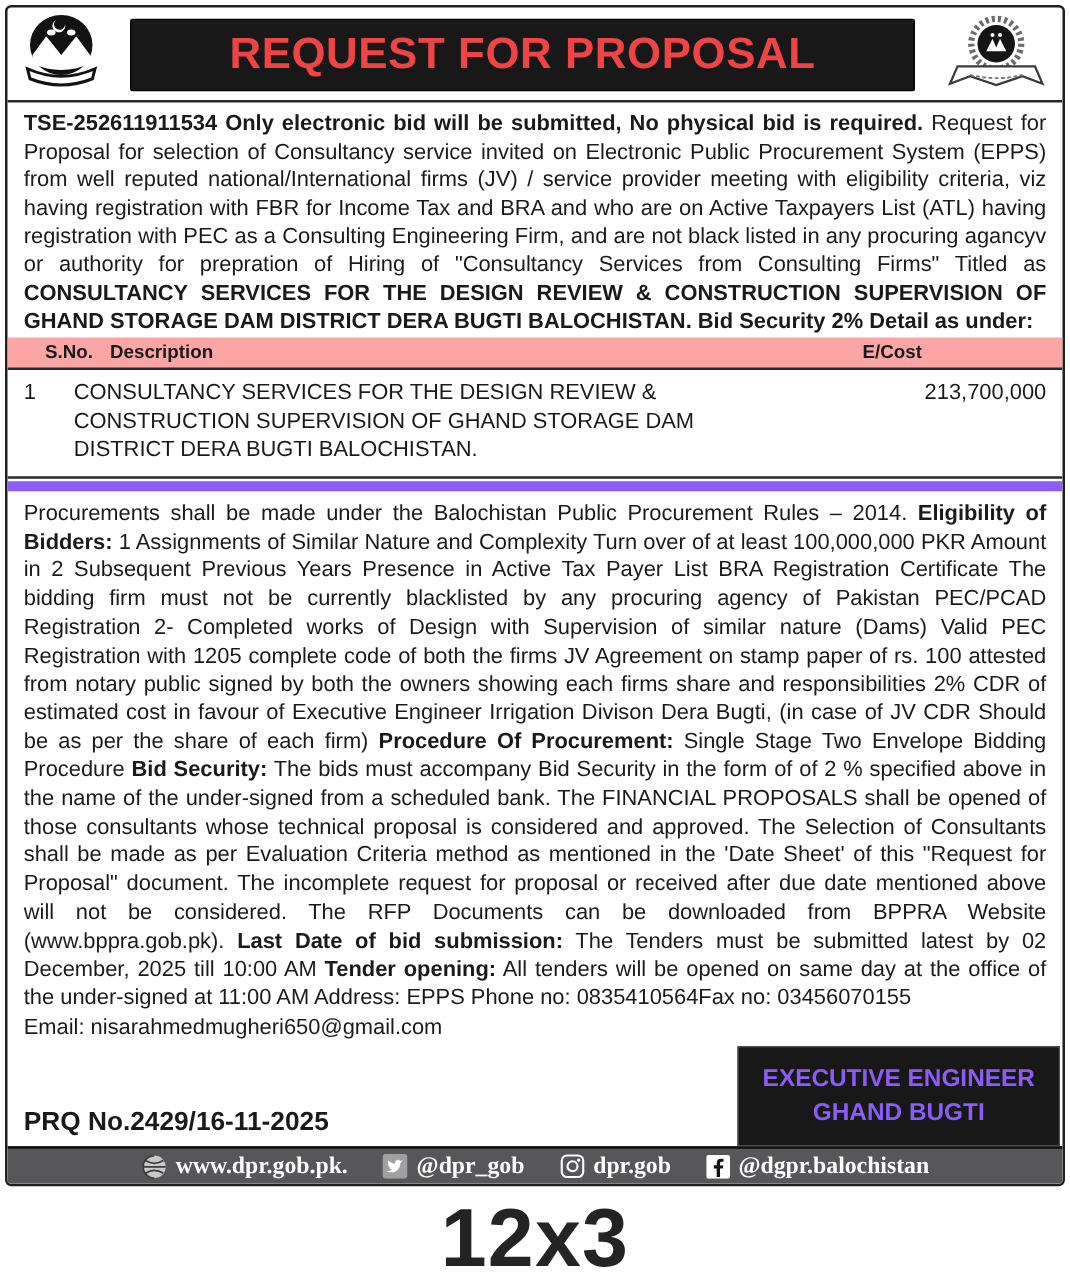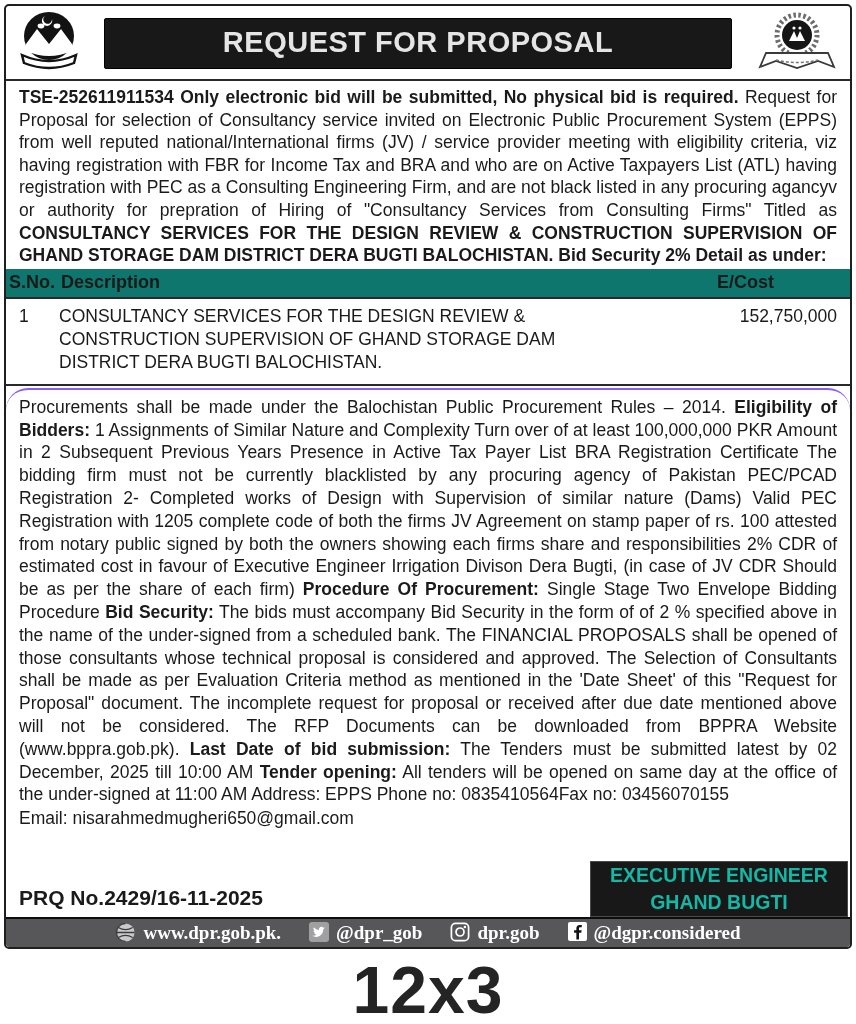--- a/index.html
+++ b/index.html
@@ -1,41 +1,41 @@
 <!DOCTYPE html>
 <html><head>
 <meta charset="utf-8">
 <style>
   html,body{margin:0;padding:0;background:#ffffff;}
   body{width:856px;height:1024px;font-family:"Liberation Sans",sans-serif;color:#1a1a1a;position:relative;}
   .notice{position:absolute;left:4px;top:4px;width:844px;height:941px;border:2.5px solid #1f1f1f;border-radius:5px;display:flex;flex-direction:column;overflow:hidden;background:#fff;}
   
   .header{display:flex;align-items:center;padding:5px 10px 4px;border-bottom:2px solid #2a2a2a;}
   .emblem{flex:0 0 auto;}
-  .titlebar{flex:1;margin:0 22px;background:#181818;border:1px solid #000;border-radius:2px;color:#e5e5e5;text-align:center;font-weight:bold;font-size:29px;letter-spacing:.5px;padding:7px 0 9px;}
+  .titlebar{flex:1;margin:0 22px;background:#181818;border:1px solid #000;border-radius:2px;color:#ef4444;text-align:center;font-weight:bold;font-size:35px;letter-spacing:.5px;padding:7px 0 9px;}
   
   .intro{padding:5px 13px 2px;text-align:justify;font-size:17.5px;line-height:22.6px;}
   
-  .thead{display:flex;background:#0f766e;border-bottom:2px solid #2a2a2a;font-weight:bold;font-size:18px;padding:3px 3px 4px;}
+  .thead{display:flex;background:#fca5a5;border-bottom:2px solid #2a2a2a;font-weight:bold;font-size:15px;padding:3px 30px 4px;}
   .thead .c-sno{width:52px;}
   .thead .c-desc{flex:1;}
   .thead .c-cost{width:130px;text-align:left;}
   .trow{display:flex;font-size:17.5px;line-height:23px;padding:6px 13px 10px;border-bottom:2px solid #2a2a2a;}
   .trow .c-sno{width:40px;}
   .trow .c-desc{width:580px;padding-right:30px;}
   .trow .c-cost{flex:1;text-align:right;}
   
-  .details{flex:1;border-top:2px solid #8b5cf6;margin-top:2px;position:relative;padding:6px 13px 0;border-radius:22px;}
+  .details{flex:1;border-top:8px solid #8b5cf6;margin-top:2px;position:relative;padding:6px 13px 0;}
   .details .rich{text-align:justify;font-size:17.5px;line-height:22.8px;}
   .email{font-size:17.5px;margin-top:2px;}
   .prq{position:absolute;left:13px;bottom:7px;font-weight:bold;font-size:21px;}
-  .signbox{position:absolute;right:2px;bottom:0;width:252px;background:#181818;border:1px solid #4a4a4a;color:#14b8a6;text-align:center;font-weight:bold;font-size:19.5px;line-height:27px;padding:0 2px;}
+  .signbox{position:absolute;right:2px;bottom:0;width:252px;background:#181818;border:1px solid #4a4a4a;color:#8b5cf6;text-align:center;font-weight:bold;font-size:19.5px;line-height:27px;padding:12px 2px;}
   
   .footerbar{flex:0 0 auto;height:28px;background:#57575a;border-top:2.5px solid #0d0d0d;display:flex;align-items:center;justify-content:center;gap:28px;color:#fff;font-family:"Liberation Serif",serif;font-weight:bold;font-size:19px;}
-  .social{display:flex;gap:7px;}
+  .social{display:flex;align-items:center;gap:7px;}
   .social svg{display:block;}
   
   .sizelabel{position:absolute;left:0;top:952px;width:856px;text-align:center;font-size:66px;font-weight:bold;color:#242424;letter-spacing:1px;}
   b{font-weight:bold;}
 </style>
 </head>
 <body>
 
 <div class="notice">
 
@@ -68,21 +68,21 @@
 
   <div class="thead">
     <div class="c-sno">S.No.</div>
     <div class="c-desc">Description</div>
     <div class="c-cost">E/Cost</div>
   </div>
 
   <div class="trow">
     <div class="c-sno">1</div>
     <div class="c-desc">CONSULTANCY SERVICES FOR THE DESIGN REVIEW &amp; CONSTRUCTION SUPERVISION OF GHAND STORAGE DAM DISTRICT DERA BUGTI BALOCHISTAN.</div>
-    <div class="c-cost">152,750,000</div>
+    <div class="c-cost">213,700,000</div>
   </div>
 
   <div class="details">
     <div class="rich"><span>Procurements shall be made under the Balochistan Public Procurement Rules – 2014. </span><b>Eligibility of Bidders:</b><span> 1 Assignments of Similar Nature and Complexity Turn over of at least 100,000,000 PKR Amount in 2 Subsequent Previous Years Presence in Active Tax Payer List BRA Registration Certificate The bidding firm must not be currently blacklisted by any procuring agency of Pakistan PEC/PCAD Registration 2- Completed works of Design with Supervision of similar nature (Dams) Valid PEC Registration with 1205 complete code of both the firms JV Agreement on stamp paper of rs. 100 attested from notary public signed by both the owners showing each firms share and responsibilities 2% CDR of estimated cost in favour of Executive Engineer Irrigation Divison Dera Bugti, (in case of JV CDR Should be as per the share of each firm) </span><b>Procedure Of Procurement:</b><span> Single Stage Two Envelope Bidding Procedure </span><b>Bid Security:</b><span> The bids must accompany Bid Security in the form of  of 2 % specified above in the name of the under-signed from a scheduled bank. The FINANCIAL PROPOSALS shall be opened of those consultants whose technical proposal is considered and approved. The Selection of Consultants shall be made as per Evaluation Criteria method as mentioned in the 'Date Sheet' of this "Request for Proposal" document. The incomplete request for proposal or received after due date mentioned above will not be considered. The RFP Documents can be downloaded from BPPRA Website (www.bppra.gob.pk). </span><b>Last Date of bid submission:</b><span> The Tenders must be submitted latest by 02 December, 2025 till 10:00 AM  </span><b>Tender opening:</b><span> All tenders will be opened on same day at the office of the under-signed at 11:00 AM Address: EPPS Phone no: 0835410564Fax no: 03456070155</span></div>
     <div class="email">Email: nisarahmedmugheri650@gmail.com</div>
     <div class="prq">PRQ No.2429/16-11-2025</div>
     <div class="signbox">
       <div>EXECUTIVE ENGINEER</div>
       <div>GHAND BUGTI</div>
     </div>
@@ -117,19 +117,19 @@
       </span>
       <span>dpr.gob</span>
     </span>
     <span class="social">
       <span>
         <svg width="19" height="19" viewBox="0 0 20 20">
           <rect width="20" height="20" rx="2" fill="#fff"></rect>
           <path d="M11.6 18.5v-7.1h2.35l.4-2.65H11.6V7c0-.82.33-1.38 1.45-1.38h1.45V3.2c-.53-.07-1.25-.12-2.05-.12-2.22 0-3.65 1.3-3.65 3.45v2.2H6.4v2.65h2.4v7.1z" fill="#131313"></path>
         </svg>
       </span>
-      <span>@dgpr.considered</span>
+      <span>@dgpr.balochistan</span>
     </span>
   </div>
 
 </div>
 
 <div class="sizelabel">12x3</div>
 
 </body></html>

